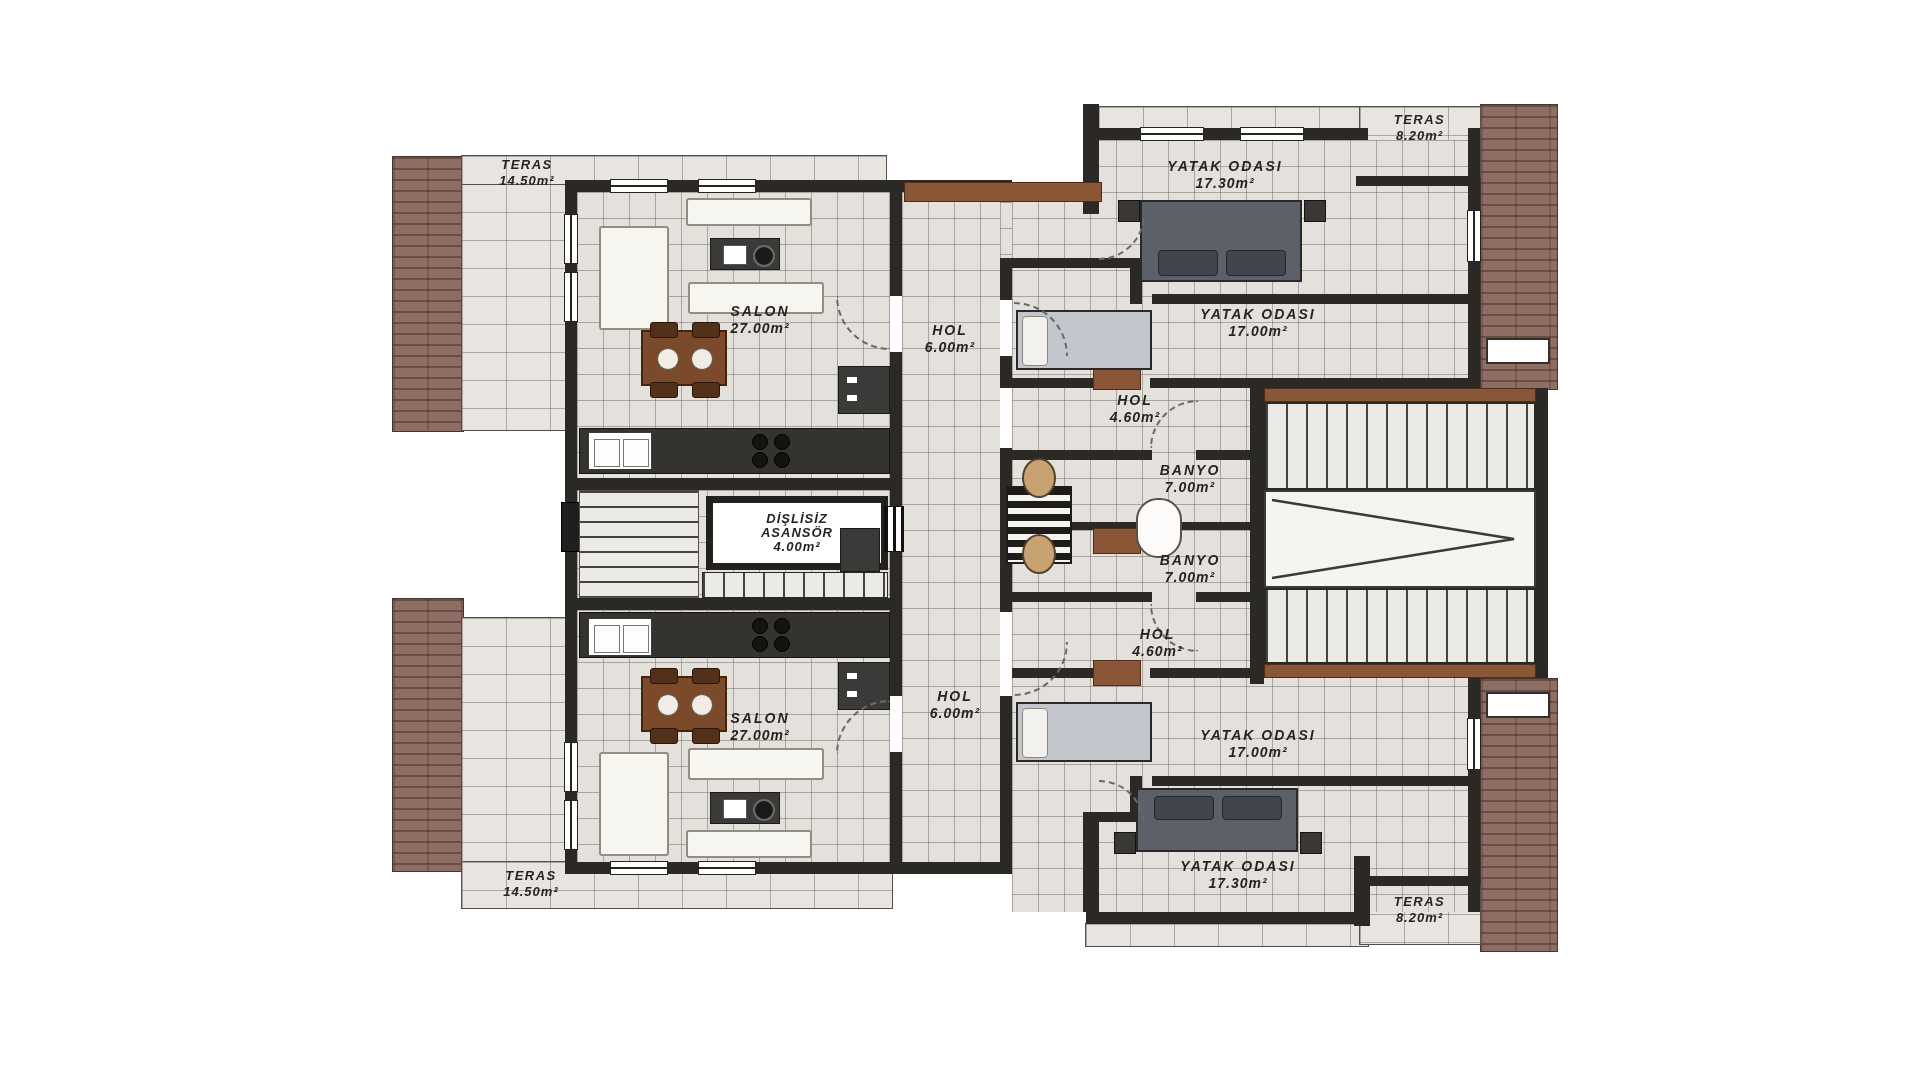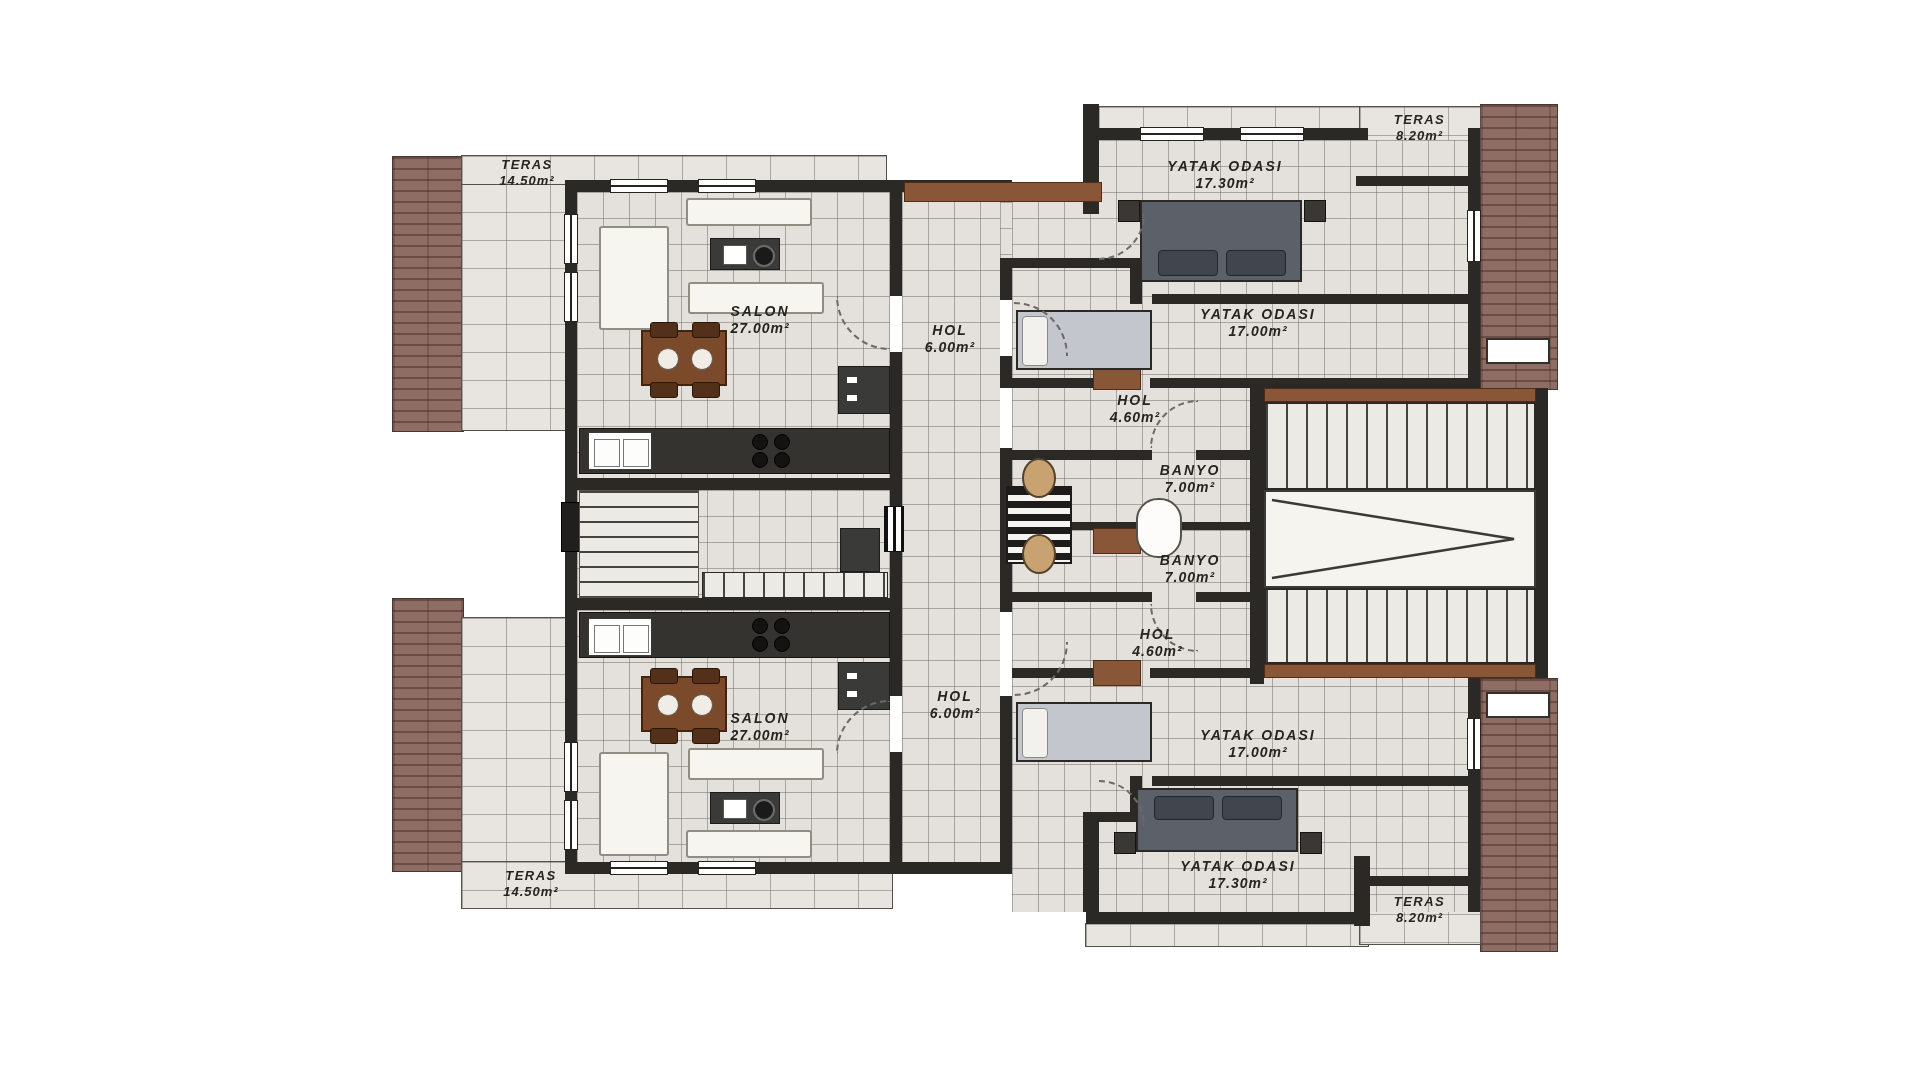--- a/index.html
+++ b/index.html
@@ -144,20 +144,26 @@
   <div class="win h" style="left:610px;top:861px;width:58px;height:14px"></div>
   <div class="win h" style="left:698px;top:861px;width:58px;height:14px"></div>
   <div class="win h" style="left:1140px;top:127px;width:64px;height:14px"></div>
   <div class="win h" style="left:1240px;top:127px;width:64px;height:14px"></div>
   <div class="win v" style="left:1467px;top:210px;width:14px;height:52px"></div>
   <div class="win v" style="left:1467px;top:718px;width:14px;height:52px"></div>
   <div class="bay" style="left:561px;top:502px;width:20px;height:48px"></div>
 
   <div class="treads-h" style="left:579px;top:490px;width:120px;height:108px"></div>
   <div class="treads-v" style="left:702px;top:572px;width:186px;height:26px;border-width:1px"></div>
+  <div class="elev" style="left:706px;top:496px;width:182px;height:74px">
+    <div class="rlbl" style="position:static;font-size:13px;line-height:1.1;letter-spacing:1px;white-space:normal;width:130px">
+      <span>DİŞLİSİZ ASANSÖR</span>
+      <span class="area">4.00m²</span>
+    </div>
+  </div>
   <div class="elev-doors" style="left:884px;top:506px;width:18px;height:44px"></div>
   <div class="dark" style="left:840px;top:528px;width:40px;height:44px"></div>
 
   <div class="wood" style="left:1264px;top:388px;width:272px;height:14px"></div>
   <div class="treads-v" style="left:1264px;top:402px;width:272px;height:88px"></div>
   <div class="landing" style="left:1264px;top:490px;width:272px;height:98px">
     <svg width="268" height="94" viewBox="0 0 268 94">
       <path d="M6 8 L248 47 L6 86" stroke="#3a3a38" stroke-width="2.5" fill="none"></path>
     </svg>
   </div>

